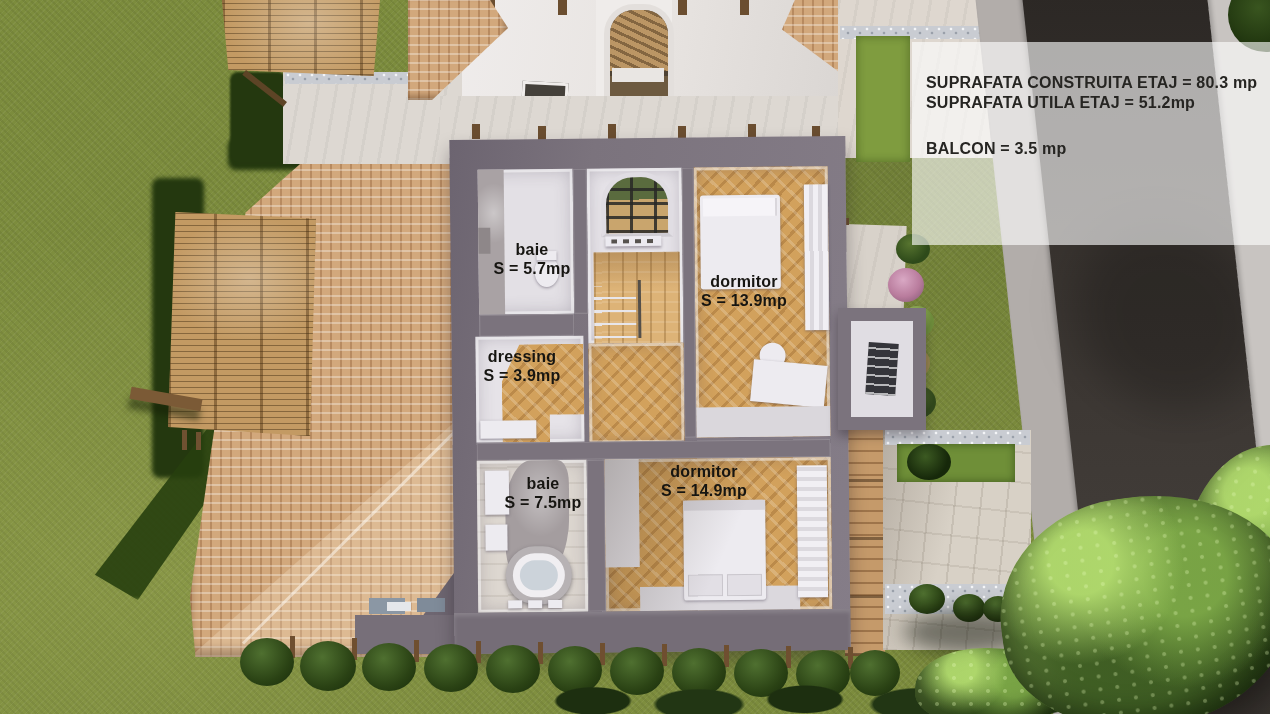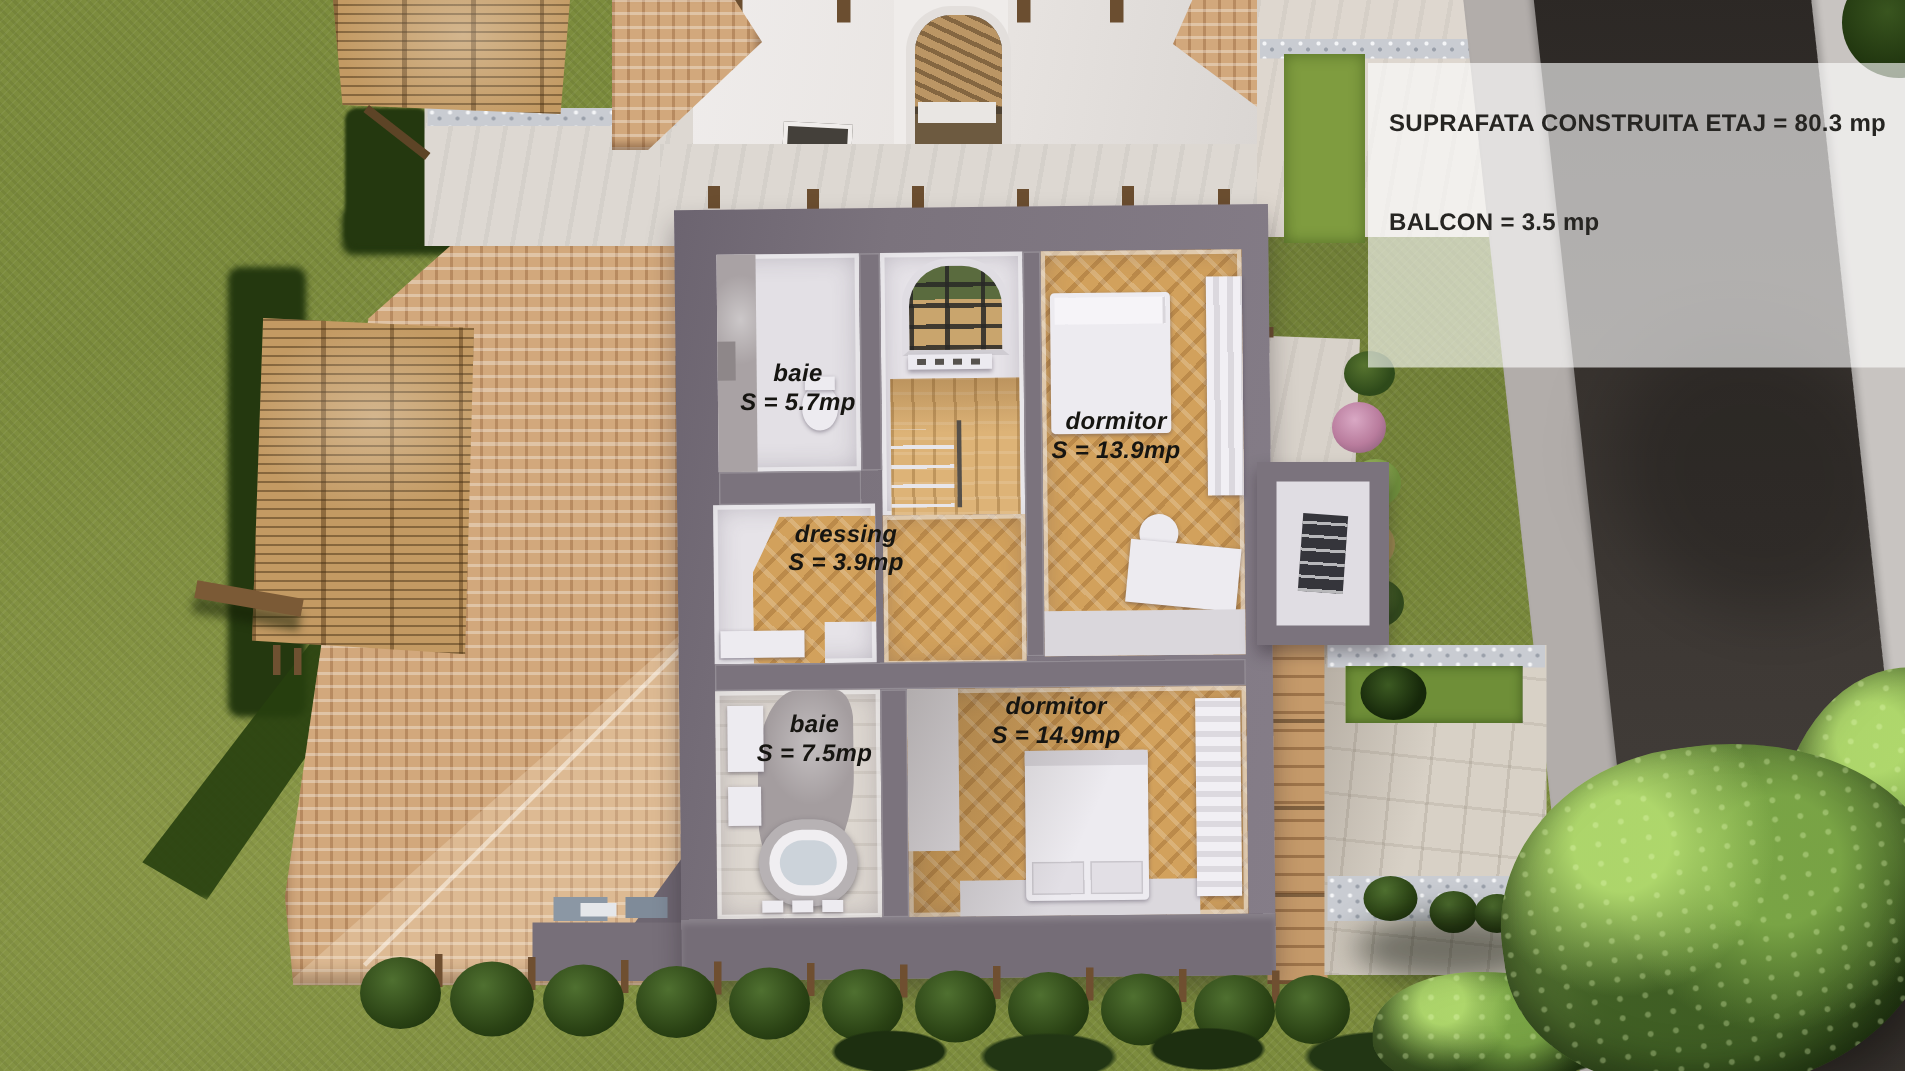--- a/index.html
+++ b/index.html
@@ -66,21 +66,21 @@
 
   
   #plan{background:linear-gradient(100deg,#6c6470 0%,#7b737d 30%,#857d88 100%);
         transform:rotate(-0.6deg);box-shadow:0 10px 18px rgba(30,20,30,.35);}
   .room{box-shadow:inset 0 0 0 3px rgba(255,255,255,.50), inset 0 0 18px rgba(70,60,80,.30);}
   .wallseg{background:#7b737d;box-shadow:inset 0 0 0 1px rgba(255,255,255,.18);}
   .furn{background:#edebf0;box-shadow:0 1px 3px rgba(60,50,70,.45);}
 
   
   .room-label{z-index:40;text-align:center;color:#161511;font-weight:700;
-    font-size:16px;line-height:19px;letter-spacing:.2px;font-style:italic;}
+    font-size:16px;line-height:19px;letter-spacing:.2px;}
   #info-panel{z-index:60;background:rgba(255,255,255,.62);}
   .info-line{position:absolute;left:14px;white-space:nowrap;
     font-weight:700;font-size:16px;color:#262522;letter-spacing:.2px;}
 </style>
 </head>
 <body>
 
 <div id="stage">
 
   <div class="abs grass" style="left:0;top:0;width:1270px;height:714px;"></div>
@@ -345,32 +345,33 @@
     <div class="speckle"></div>
     </div>
   <div class="abs tree" style="left:1000px;top:496px;width:295px;height:230px;transform:rotate(-8deg);">
     <div class="speckle"></div>
     </div>
   <div class="abs" style="left:1228px;top:-22px;width:76px;height:74px;border-radius:50%;
               background:radial-gradient(circle at 40% 40%,#39551f,#1c300c 70%);"></div>
 
   <div id="info-panel" class="abs" style="left:912px;top:42px;width:358px;height:203px;">
     <div class="info-line" style="top:8px;margin-top:24px;">SUPRAFATA CONSTRUITA ETAJ = 80.3 mp</div>
+    <div class="info-line" style="top:52px;">SUPRAFATA UTILA ETAJ = 51.2mp</div>
     <div class="info-line" style="top:98px;">BALCON = 3.5 mp</div>
   </div>
 
   <div class="abs room-label" style="left:472px;top:240px;width:120px;">
     <div>baie</div>
     <div>S = 5.7mp</div>
   </div>
   <div class="abs room-label" style="left:684px;top:272px;width:120px;">
     <div>dormitor</div>
     <div>S = 13.9mp</div>
   </div>
-  <div class="abs room-label" style="left:504px;top:347px;width:120px;">
+  <div class="abs room-label" style="left:462px;top:347px;width:120px;">
     <div>dressing</div>
     <div>S = 3.9mp</div>
   </div>
   <div class="abs room-label" style="left:483px;top:474px;width:120px;">
     <div>baie</div>
     <div>S = 7.5mp</div>
   </div>
   <div class="abs room-label" style="left:644px;top:462px;width:120px;">
     <div>dormitor</div>
     <div>S = 14.9mp</div>

